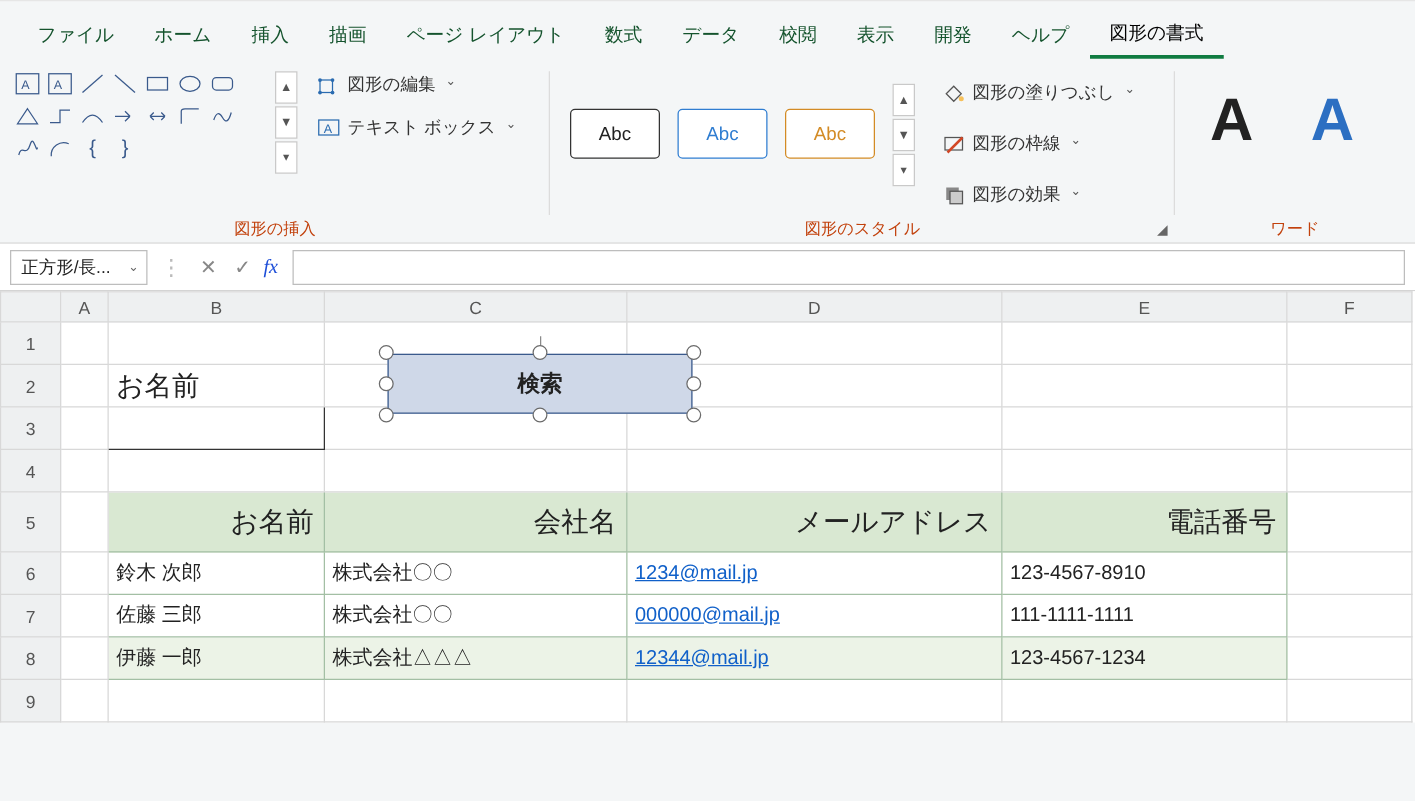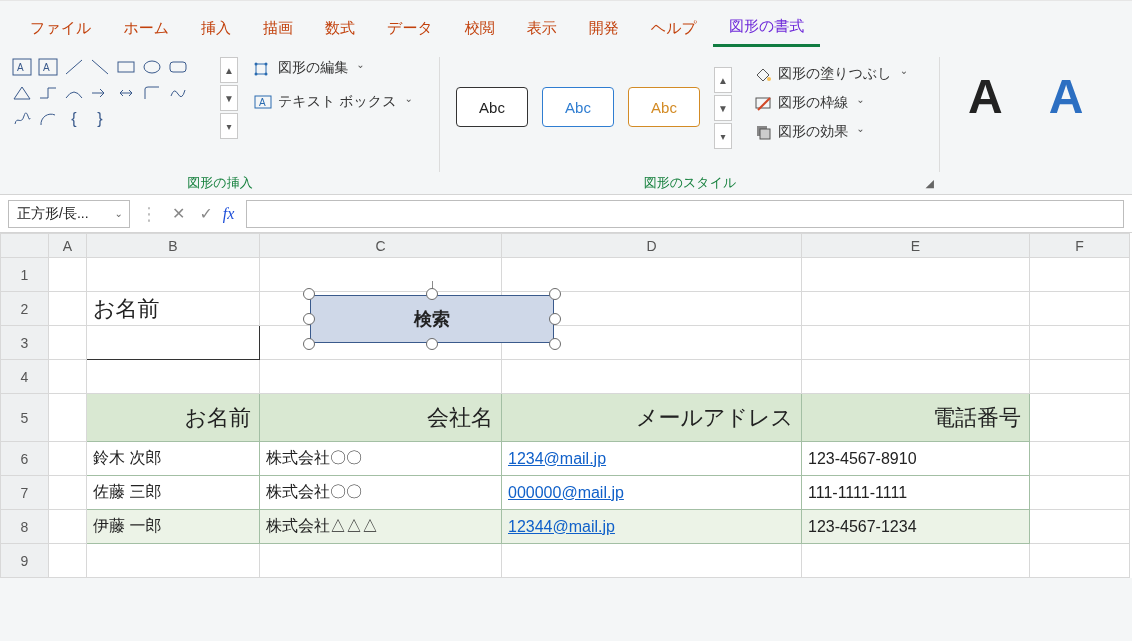--- a/index.html
+++ b/index.html
@@ -18,25 +18,25 @@
     display: flex;
     align-items: center;
     padding: 8px 14px 0 14px;
     gap: 0;
     background: #f4f6f7;
     border-top: 1px solid #e6e6e6;
   }
   .tab {
     padding: 8px 16px;
     font-size: 15px;
-    color: #c2410c;
+    color: #14532d;
     cursor: pointer;
   }
   .tab.active {
-    color: #6d28d9;
+    color: #000000;
     border-bottom: 3px solid #107c41;
   }
   
   .ribbon {
     display: flex;
     background: #f4f6f7;
     border-bottom: 1px solid #d4d4d4;
     height: 148px;
   }
   .ribbon-group {
@@ -50,21 +50,21 @@
     position: absolute;
     right: 0;
     top: 10px;
     bottom: 22px;
     width: 1px;
     background: #dcdcdc;
   }
   .group-label {
     text-align: center;
     font-size: 13px;
-    color: #15803d;
+    color: #c2410c;
     margin-top: auto;
     padding-top: 4px;
   }
   .grp-body { display:flex; gap:10px; align-items:flex-start; }
   .shapes-gallery {
     width: 200px;
     display: flex;
     flex-wrap: wrap;
     gap: 2px 2px;
     align-content: flex-start;
@@ -111,21 +111,21 @@
   .launcher { position:absolute; right:6px; bottom:4px; font-size:11px; color:#666; }
   
   .fbar {
     display:flex; align-items:center; gap:6px;
     background:#fff;
     border-bottom:1px solid #d4d4d4;
     padding: 4px 8px;
     height: 38px;
   }
   .name-box {
-    width: 122px; height: 28px;
+    width: 110px; height: 28px;
     border:1px solid #bdbdbd;
     background:#fff;
     display:flex; align-items:center; justify-content:space-between;
     padding: 0 6px 0 8px;
     font-size:14px;
   }
   .fbar .sep { color:#bbb; margin:0 4px; font-size:18px; }
   .fbar .fx-btn { color:#888; font-size:16px; padding:0 4px;}
   .fbar .fx-label { font-style:italic; font-family:"Cambria Math",serif; font-size:16px; color:#1d4ed8; margin-right:6px;}
   .formula-input {
@@ -148,21 +148,21 @@
   
   .thdr { background:#d9e8d2; font-weight:700; text-align:right; padding-right:8px; border:1px solid #a3bfa4 !important;}
   .trow td.d { border:1px solid #a3bfa4 !important; padding:4px 6px; font-size:16px;}
   .trow.band td.d { background:#ecf3e7;margin-left:36px; }
   .mail { color:#1060c9; text-decoration:underline; }
   .plain-bold { font-weight:700; }
   .bordered-cell { border:1px solid #333 !important; background:#fff;}
   
   .shape-float {
     position:absolute;
-    left: 300px; top: 52px;
+    left: 300px; top: 40px;
     width: 264px; height: 68px;
   }
   .shape-rect {
     position:absolute; left:10px; top:10px; right:10px; bottom:10px;
     background:#cfd8e8;
     border:1px solid #3a5a8c;
     display:flex; align-items:center; justify-content:center;
     font-size:18px; font-weight:700; color:#222;
   }
   .handle {
@@ -176,20 +176,21 @@
   svg { display:block; }
 </style>
 </head>
 <body>
 
 <div class="tabs">
   <div class="tab">ファイル</div>
   <div class="tab">ホーム</div>
   <div class="tab">挿入</div>
   <div class="tab">描画</div>
+  <div class="tab">ページ レイアウト</div>
   <div class="tab">数式</div>
   <div class="tab">データ</div>
   <div class="tab">校閲</div>
   <div class="tab">表示</div>
   <div class="tab">開発</div>
   <div class="tab">ヘルプ</div>
   <div class="tab active">図形の書式</div>
 </div>
 
 <div class="ribbon">
@@ -321,21 +322,21 @@
       <div class="styles-gallery">
         <div class="style-tile">Abc</div>
         <div class="style-tile blue">Abc</div>
         <div class="style-tile orange">Abc</div>
         <div class="gallery-more">
           <div class="arrow-btn">▲</div>
           <div class="arrow-btn">▼</div>
           <div class="arrow-btn">▾</div>
         </div>
       </div>
-      <div style="display:flex; flex-direction:column; gap:3px; padding-top:6px;">
+      <div style="display:flex; flex-direction:column; gap:15px; padding-top:6px;">
         <div class="ribbon-btn">
           <span class="ico">
               <svg width="18" height="18">
                 <path d="M3 10 L9 4 L15 10 L9 16 Z" fill="none" stroke="#555"></path>
                 <circle cx="15" cy="14" r="2" fill="#f6c05a"></circle>
               </svg>
             </span>
           <span>図形の塗りつぶし</span>
           <span class="chev">⌄</span>
         </div>
@@ -363,20 +364,21 @@
     </div>
     <div class="group-label">図形のスタイル</div>
     <span class="launcher">◢</span>
   </div>
 
   <div class="ribbon-group" style="flex:1;">
     <div class="grp-body" style="padding-top:6px;">
       <div class="big-A">A</div>
       <div class="big-A blue">A</div>
     </div>
+    <div class="group-label">ワード</div>
   </div>
 </div>
 
 <div class="fbar">
   <div class="name-box">
     <span>正方形/長...</span>
     <span style="font-size:10px;color:#666;">⌄</span>
   </div>
   <span class="sep">⋮</span>
   <span class="fx-btn">✕</span>

